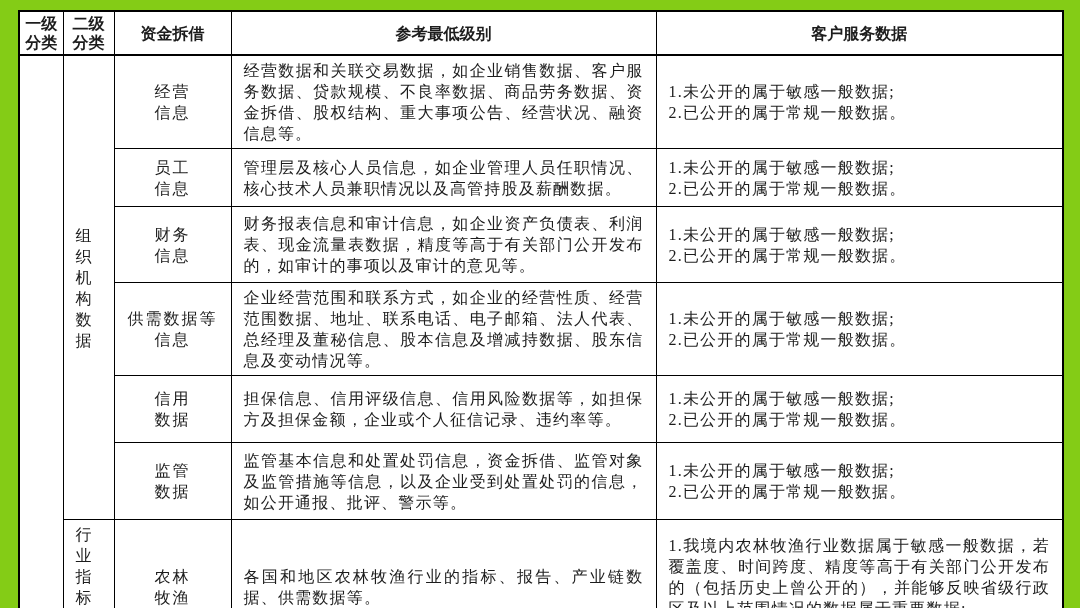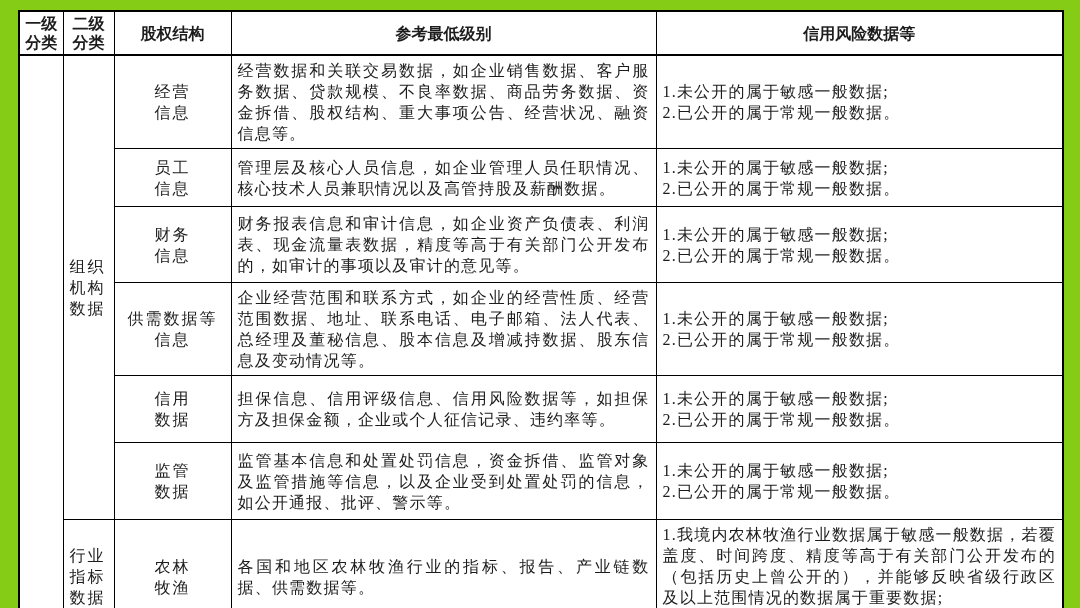--- a/index.html
+++ b/index.html
@@ -27,21 +27,21 @@
     table-layout: fixed;
     border: 2px solid #000;
     border-bottom-width: 3px;
     background: #ffffff;
   }
   table.clz th, table.clz td {
     border: 1px solid #000;
     vertical-align: middle;
     font-size: 16px;
     line-height: 21px;
-    padding: 4px 6px;
+    padding: 4px 12px;
     overflow: hidden;
     box-sizing: border-box;
   }
   table.clz thead th {
     font-weight: bold;
     text-align: center;
     line-height: 19px;
     padding: 2px 2px;
     border-bottom-width: 2px;
   }
@@ -82,23 +82,23 @@
       <col style="width:117px">
       <col style="width:425px">
       <col style="width:407px">
     </colgroup>
     <thead>
       <tr class="hr">
         <th class="pre">一级
 分类</th>
         <th class="pre">二级
 分类</th>
-        <th class="pre">股权结构</th>
+        <th class="pre">资金拆借</th>
         <th class="pre">参考最低级别</th>
-        <th class="pre">信用风险数据等</th>
+        <th class="pre">客户服务数据</th>
       </tr>
     </thead>
     <tbody>
       <tr class="r0">
         <td class="c1 pre" rowspan="7"></td>
         <td class="c2 pre" rowspan="6">组织
 机构
 数据</td>
         <td class="c3 pre">经营
 信息</td>

